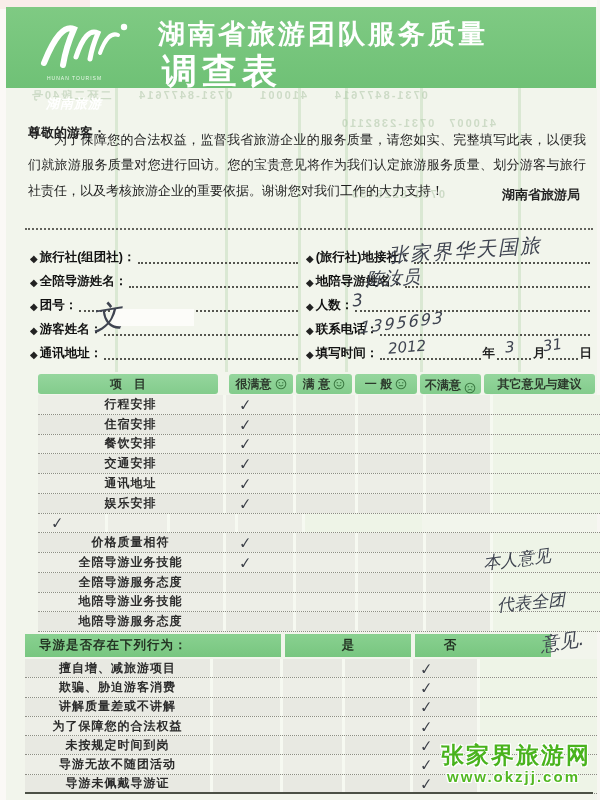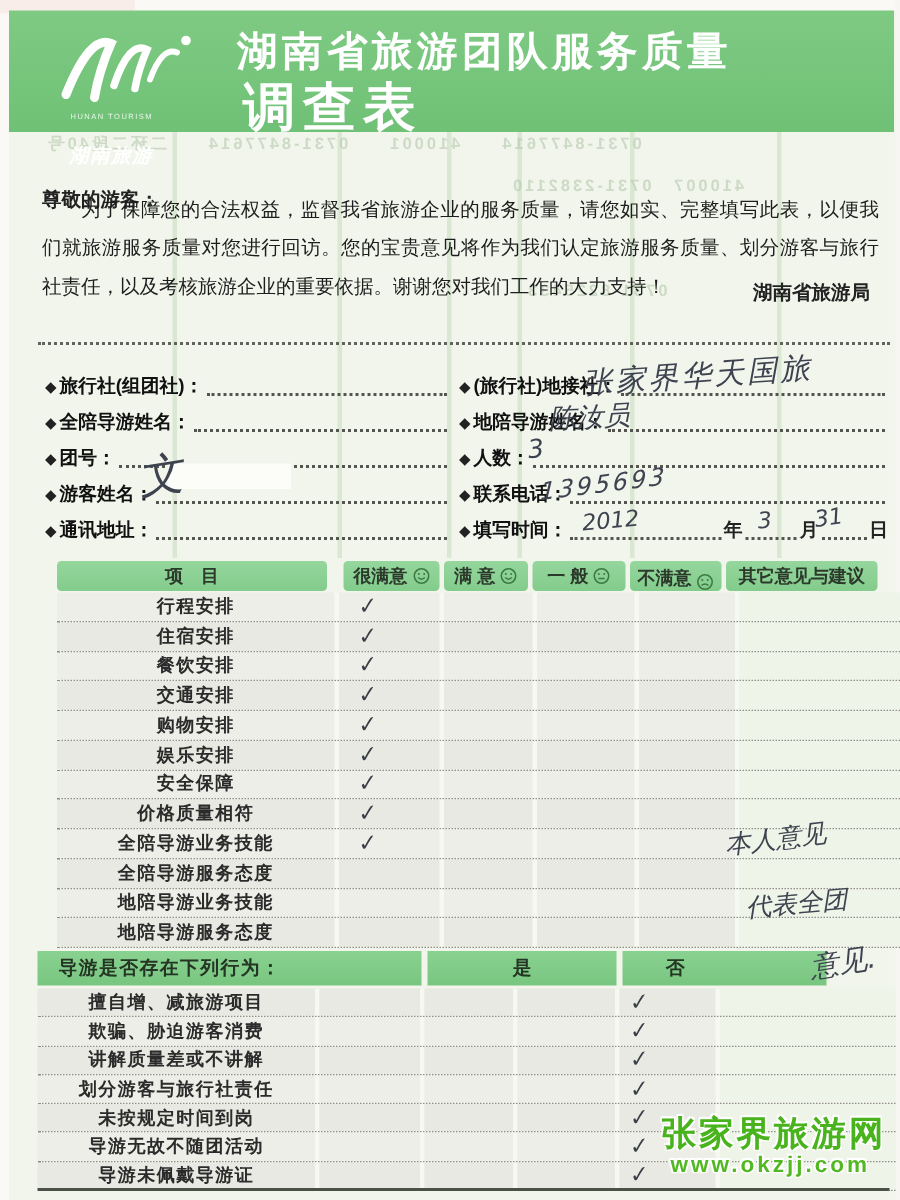--- a/index.html
+++ b/index.html
@@ -225,21 +225,21 @@
       </div>
       <div class="pill" style="width:61px;align-items:flex-end;">
         <span>不满意</span>
         <svg width="12" height="12" viewBox="0 0 16 16">
             <circle cx="8" cy="8" r="6.4" fill="none" stroke="#3d7a43" stroke-width="1.4"></circle>
             <circle cx="5.6" cy="6.3" r=".9" fill="#3d7a43"></circle>
             <circle cx="10.4" cy="6.3" r=".9" fill="#3d7a43"></circle>
             <path d="M5 11 Q8 8.6 11 11" fill="none" stroke="#3d7a43" stroke-width="1.3"></path>
           </svg>
       </div>
-      <div class="pill" style="width:101px;margin-right:0;">
+      <div class="pill" style="width:111px;margin-right:0;">
           <span>其它意见与建议</span>
         </div>
     </div>
 
     <div class="trow">
         <div class="cell c-label">行程安排</div>
         <div class="cell c1">
           <span class="chk">✓</span>
         </div>
         <div class="cell c2"></div>
@@ -271,41 +271,40 @@
         <div class="cell c-label">交通安排</div>
         <div class="cell c1">
           <span class="chk">✓</span>
         </div>
         <div class="cell c2"></div>
         <div class="cell c3"></div>
         <div class="cell c4"></div>
         <div class="cell c-com"></div>
       </div>
     <div class="trow">
-        <div class="cell c-label">购物安排</div>
+        <div class="cell c-label">通讯地址</div>
         <div class="cell c1">
           <span class="chk">✓</span>
         </div>
         <div class="cell c2"></div>
         <div class="cell c3"></div>
         <div class="cell c4"></div>
         <div class="cell c-com"></div>
       </div>
     <div class="trow">
         <div class="cell c-label">娱乐安排</div>
         <div class="cell c1">
           <span class="chk">✓</span>
         </div>
         <div class="cell c2"></div>
         <div class="cell c3"></div>
         <div class="cell c4"></div>
         <div class="cell c-com"></div>
       </div>
     <div class="trow">
-        <div class="cell c-label">安全保障</div>
         <div class="cell c1">
           <span class="chk">✓</span>
         </div>
         <div class="cell c2"></div>
         <div class="cell c3"></div>
         <div class="cell c4"></div>
         <div class="cell c-com"></div>
       </div>
     <div class="trow">
         <div class="cell c-label">价格质量相符</div>
@@ -390,21 +389,21 @@
         <div class="cell c-label">讲解质量差或不讲解</div>
         <div class="cell c1"></div>
         <div class="cell c2"></div>
         <div class="cell c3"></div>
         <div class="cell c4">
           <span class="chk">✓</span>
         </div>
         <div class="cell c-com"></div>
       </div>
     <div class="trow">
-        <div class="cell c-label">划分游客与旅行社责任</div>
+        <div class="cell c-label">为了保障您的合法权益</div>
         <div class="cell c1"></div>
         <div class="cell c2"></div>
         <div class="cell c3"></div>
         <div class="cell c4">
           <span class="chk">✓</span>
         </div>
         <div class="cell c-com"></div>
       </div>
     <div class="trow">
         <div class="cell c-label">未按规定时间到岗</div>

